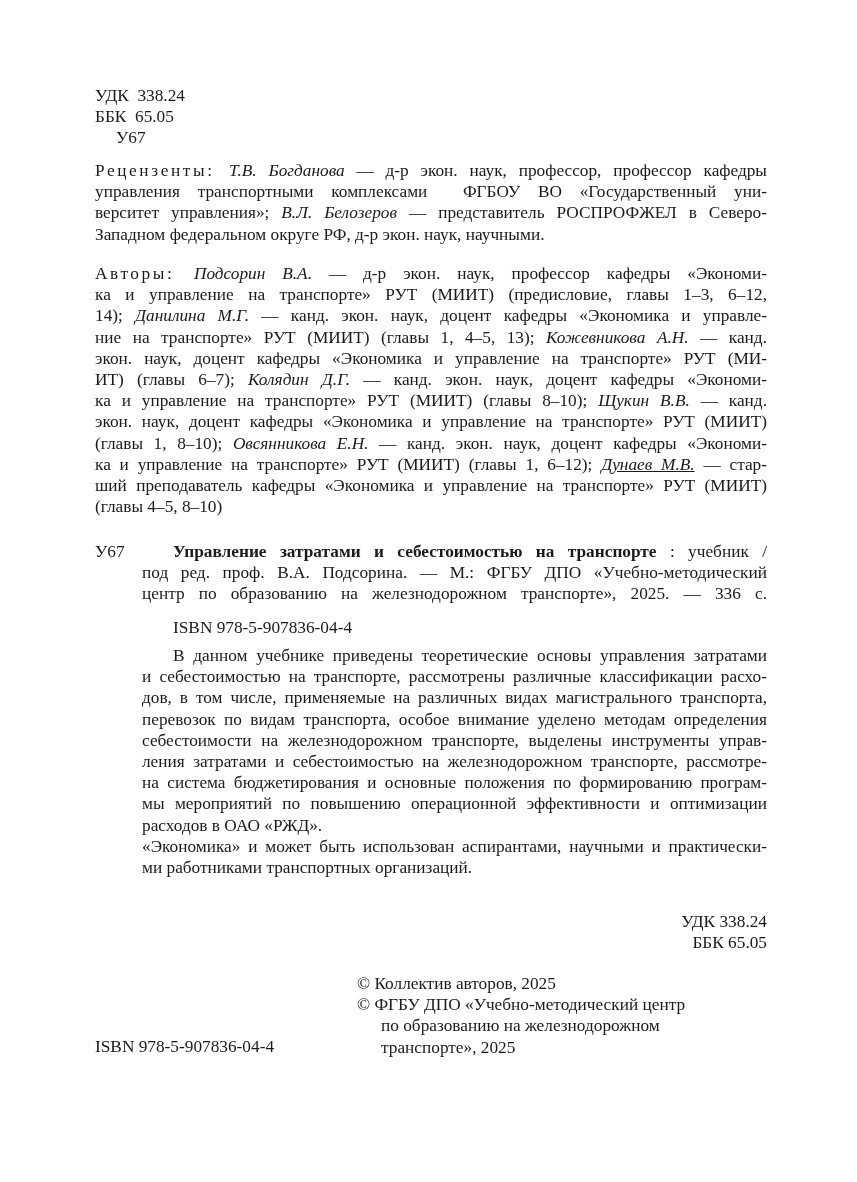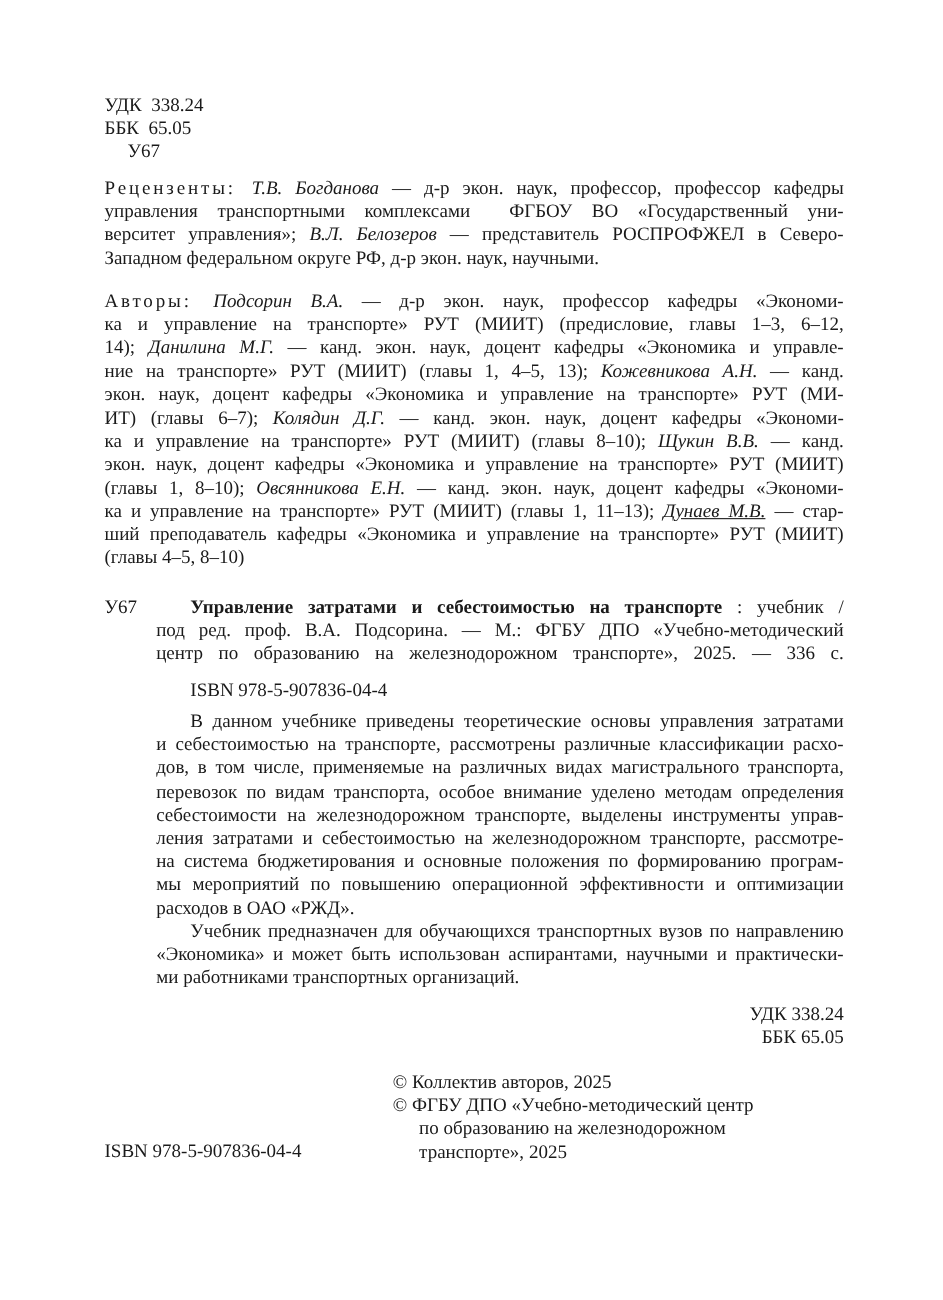--- a/index.html
+++ b/index.html
@@ -64,21 +64,21 @@
 <div id="authors" class="abs">
     <div class="line just"><span class="spaced">Авторы: </span><i style="white-space: pre;">Подсорин В.А.</i><span style="white-space: pre;"> — д-р экон. наук, профессор кафедры «Экономи-</span></div>
     <div class="line just"><span style="white-space: pre;">ка и управление на транспорте» РУТ (МИИТ) (предисловие, главы 1–3, 6–12,</span></div>
     <div class="line just"><span style="white-space: pre;">14); </span><i style="white-space: pre;">Данилина М.Г.</i><span style="white-space: pre;"> — канд. экон. наук, доцент кафедры «Экономика и управле-</span></div>
     <div class="line just"><span style="white-space: pre;">ние на транспорте» РУТ (МИИТ) (главы 1, 4–5, 13); </span><i style="white-space: pre;">Кожевникова А.Н.</i><span style="white-space: pre;"> — канд.</span></div>
     <div class="line just"><span style="white-space: pre;">экон. наук, доцент кафедры «Экономика и управление на транспорте» РУТ (МИ-</span></div>
     <div class="line just"><span style="white-space: pre;">ИТ) (главы 6–7); </span><i style="white-space: pre;">Колядин Д.Г.</i><span style="white-space: pre;"> — канд. экон. наук, доцент кафедры «Экономи-</span></div>
     <div class="line just"><span style="white-space: pre;">ка и управление на транспорте» РУТ (МИИТ) (главы 8–10); </span><i style="white-space: pre;">Щукин В.В.</i><span style="white-space: pre;"> — канд.</span></div>
     <div class="line just"><span style="white-space: pre;">экон. наук, доцент кафедры «Экономика и управление на транспорте» РУТ (МИИТ)</span></div>
     <div class="line just"><span style="white-space: pre;">(главы 1, 8–10); </span><i style="white-space: pre;">Овсянникова Е.Н.</i><span style="white-space: pre;"> — канд. экон. наук, доцент кафедры «Экономи-</span></div>
-    <div class="line just"><span style="white-space: pre;">ка и управление на транспорте» РУТ (МИИТ) (главы 1, 11–13); </span><i style="white-space: pre; text-decoration: underline;">Дунаев М.В.</i><span style="white-space: pre;"> — стар-</span></div>
+    <div class="line just"><span style="white-space: pre;">ка и управление на транспорте» РУТ (МИИТ) (главы 1, 6–12); </span><i style="white-space: pre; text-decoration: underline;">Дунаев М.В.</i><span style="white-space: pre;"> — стар-</span></div>
     <div class="line just"><span style="white-space: pre;">ший преподаватель кафедры «Экономика и управление на транспорте» РУТ (МИИТ)</span></div>
     <div class="line last"><span style="white-space: pre;">(главы 4–5, 8–10)</span></div>
   </div>
 
 <div id="biblio-code" class="abs line">У67</div>
 <div id="biblio" class="abs">
     <div class="line just first"><b style="white-space: pre;">Управление затратами и себестоимостью на транспорте</b><span style="white-space: pre;"> : учебник /</span></div>
     <div class="line just"><span style="white-space: pre;">под ред. проф. В.А. Подсорина. — М.: ФГБУ ДПО «Учебно-методический</span></div>
     <div class="line just"><span style="white-space: pre;">центр по образованию на железнодорожном транспорте», 2025. — 336 с.</span></div>
   </div>
@@ -87,21 +87,20 @@
 <div id="abstract" class="abs">
     <div class="line just" style="text-indent: 31px;"><span style="white-space: pre;">В данном учебнике приведены теоретические основы управления затратами</span></div>
     <div class="line just"><span style="white-space: pre;">и себестоимостью на транспорте, рассмотрены различные классификации расхо-</span></div>
     <div class="line just"><span style="white-space: pre;">дов, в том числе, применяемые на различных видах магистрального транспорта,</span></div>
     <div class="line just"><span style="white-space: pre;">перевозок по видам транспорта, особое внимание уделено методам определения</span></div>
     <div class="line just"><span style="white-space: pre;">себестоимости на железнодорожном транспорте, выделены инструменты управ-</span></div>
     <div class="line just"><span style="white-space: pre;">ления затратами и себестоимостью на железнодорожном транспорте, рассмотре-</span></div>
     <div class="line just"><span style="white-space: pre;">на система бюджетирования и основные положения по формированию програм-</span></div>
     <div class="line just"><span style="white-space: pre;">мы мероприятий по повышению операционной эффективности и оптимизации</span></div>
     <div class="line last"><span style="white-space: pre;">расходов в ОАО «РЖД».</span></div>
-    <div class="line just" style="text-indent: 31px;"><span style="white-space: pre;">Учебник предназначен для обучающихся транспортных вузов по направлению</span></div>
     <div class="line just"><span style="white-space: pre;">«Экономика» и может быть использован аспирантами, научными и практически-</span></div>
     <div class="line last"><span style="white-space: pre;">ми работниками транспортных организаций.</span></div>
   </div>
 
 <div id="udk-bottom" class="abs">
   <div class="line">УДК 338.24</div>
   <div class="line">ББК 65.05</div>
 </div>
 
 <div id="copyright" class="abs">

